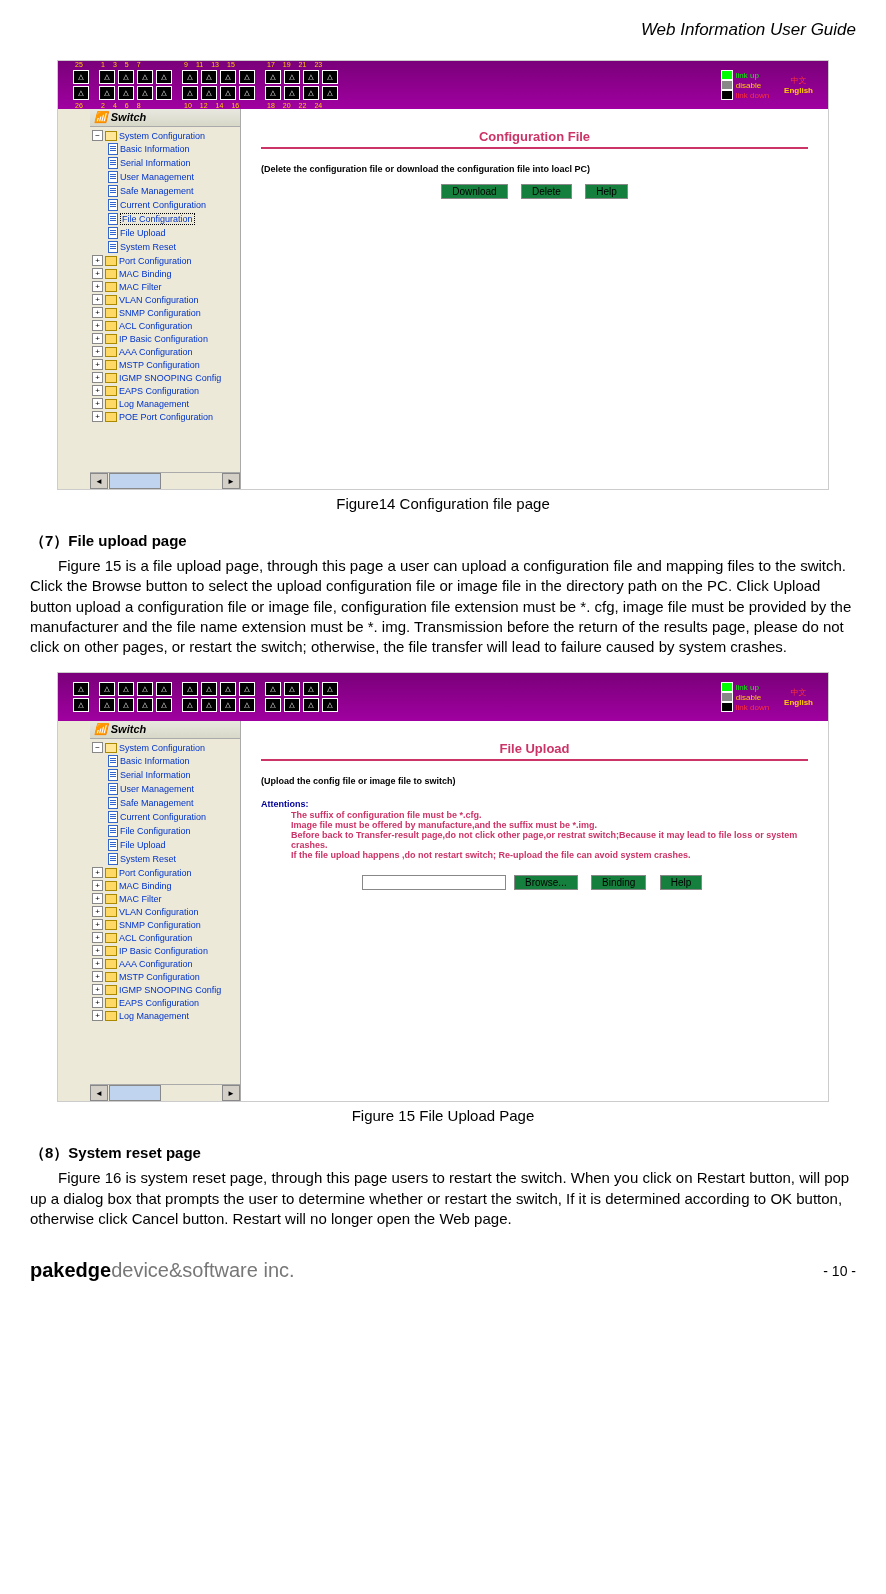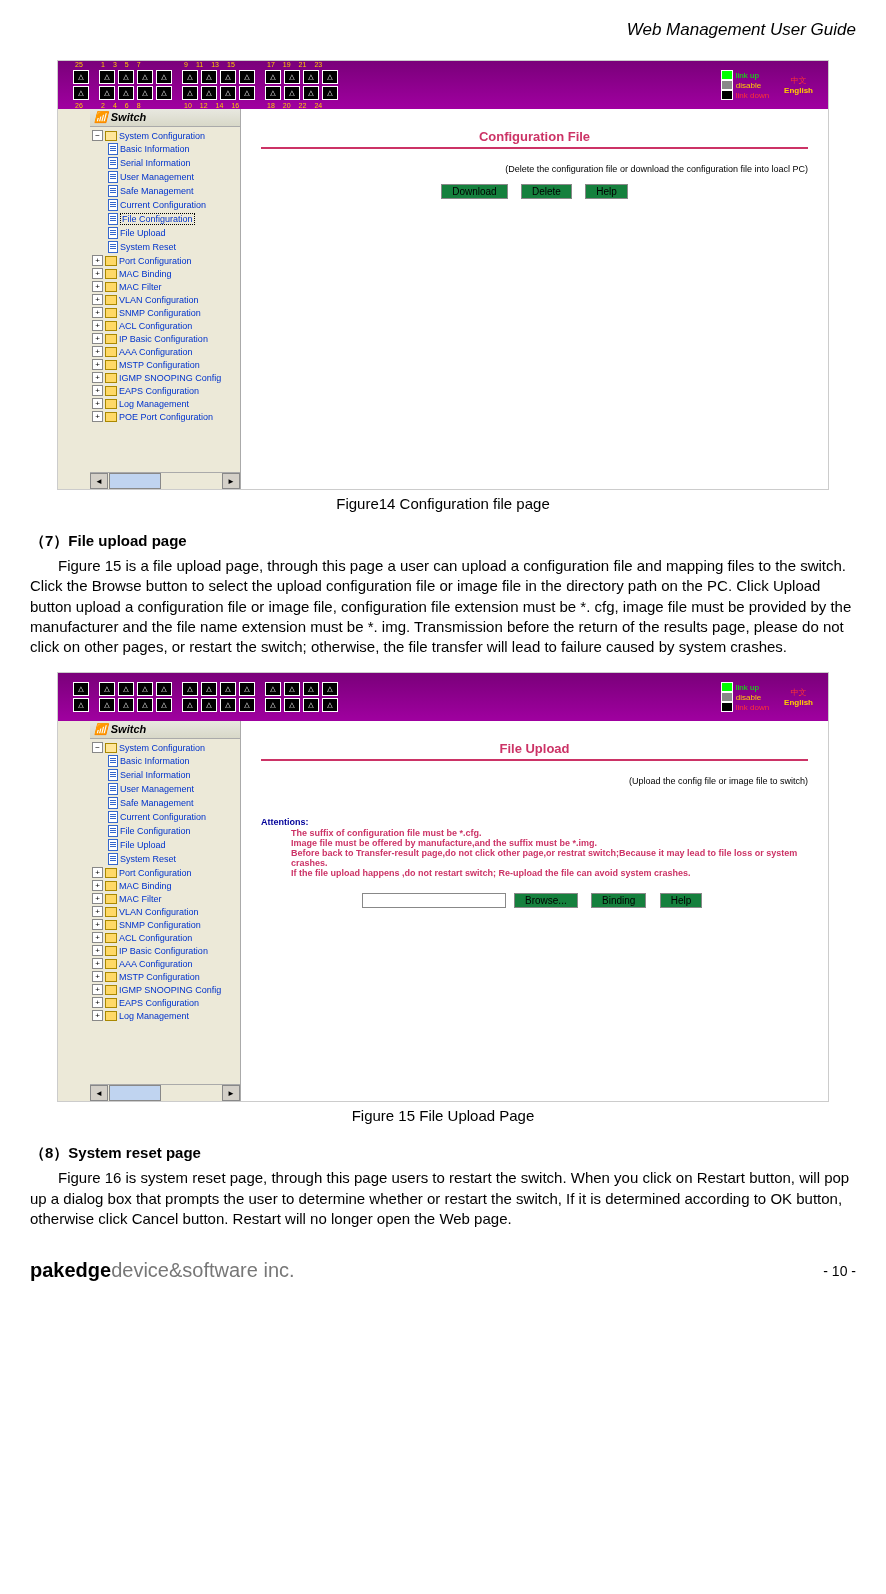--- a/index.html
+++ b/index.html
@@ -201,23 +201,23 @@
     font-size: 13px;
     font-weight: bold;
     padding-bottom: 3px;
   }
   .content-hr {
     border: none;
     border-top: 2px solid #cc3366;
     margin: 0 0 15px 0;
   }
   .content-note {
-    text-align: right;
+    text-align: left;
     font-size: 9px;
-    font-weight: normal;
+    font-weight: bold;
     margin-bottom: 10px;
     margin-top: 8px;
   }
   .btn-row {
     text-align: center;
     margin: 5px 0;
   }
   .btn {
     font-size: 10px;
     padding: 1px 10px;
@@ -274,21 +274,21 @@
     font-weight: 900;
     text-align: right;
   }
   .page-num {
     font-size: 14px;
   }
 </style>
 </head>
 <body>
 
-<div class="header-right">Web Management User Guide</div>
+<div class="header-right">Web Information User Guide</div>
 
 <div class="screenshot">
   <div class="port-panel">
     <div class="port-group">
       <div class="port-label-row">
         <span>25</span>
       </div>
       <div class="port-row">
           <span class="port-icon"></span>
         </div>
@@ -702,21 +702,21 @@
       <div class="hscroll">
         <span class="hscroll-arrow">◄</span>
         <span class="hscroll-thumb"></span>
         <span class="hscroll-arrow" style="margin-left:auto">►</span>
       </div>
     </div>
     <div class="content">
       <div class="content-title">File Upload</div>
       <hr class="content-hr">
       <div class="content-note">(Upload the config file or image file to switch)</div>
-      <div style="margin-top:28px">
+      <div style="margin-top:10px">
         <span class="attentions attentions-label">Attentions:</span>
         <div class="attentions" style="padding-left:30px">The suffix of configuration file must be *.cfg.</div>
         <div class="attentions" style="padding-left:30px">Image file must be offered by manufacture,and the suffix must be *.img.</div>
         <div class="attentions" style="padding-left:30px">Before back to Transfer-result page,do not click other page,or restrat switch;Because it may lead to file loss or system crashes.</div>
         <div class="attentions" style="padding-left:30px">If the file upload happens ,do not restart switch; Re-upload the file can avoid system crashes.</div>
       </div>
       <div class="btn-row" style="margin-top:15px">
         <input class="file-input" type="text" style="">
         <button class="btn">Browse...</button>
         <button class="btn">Binding</button>

